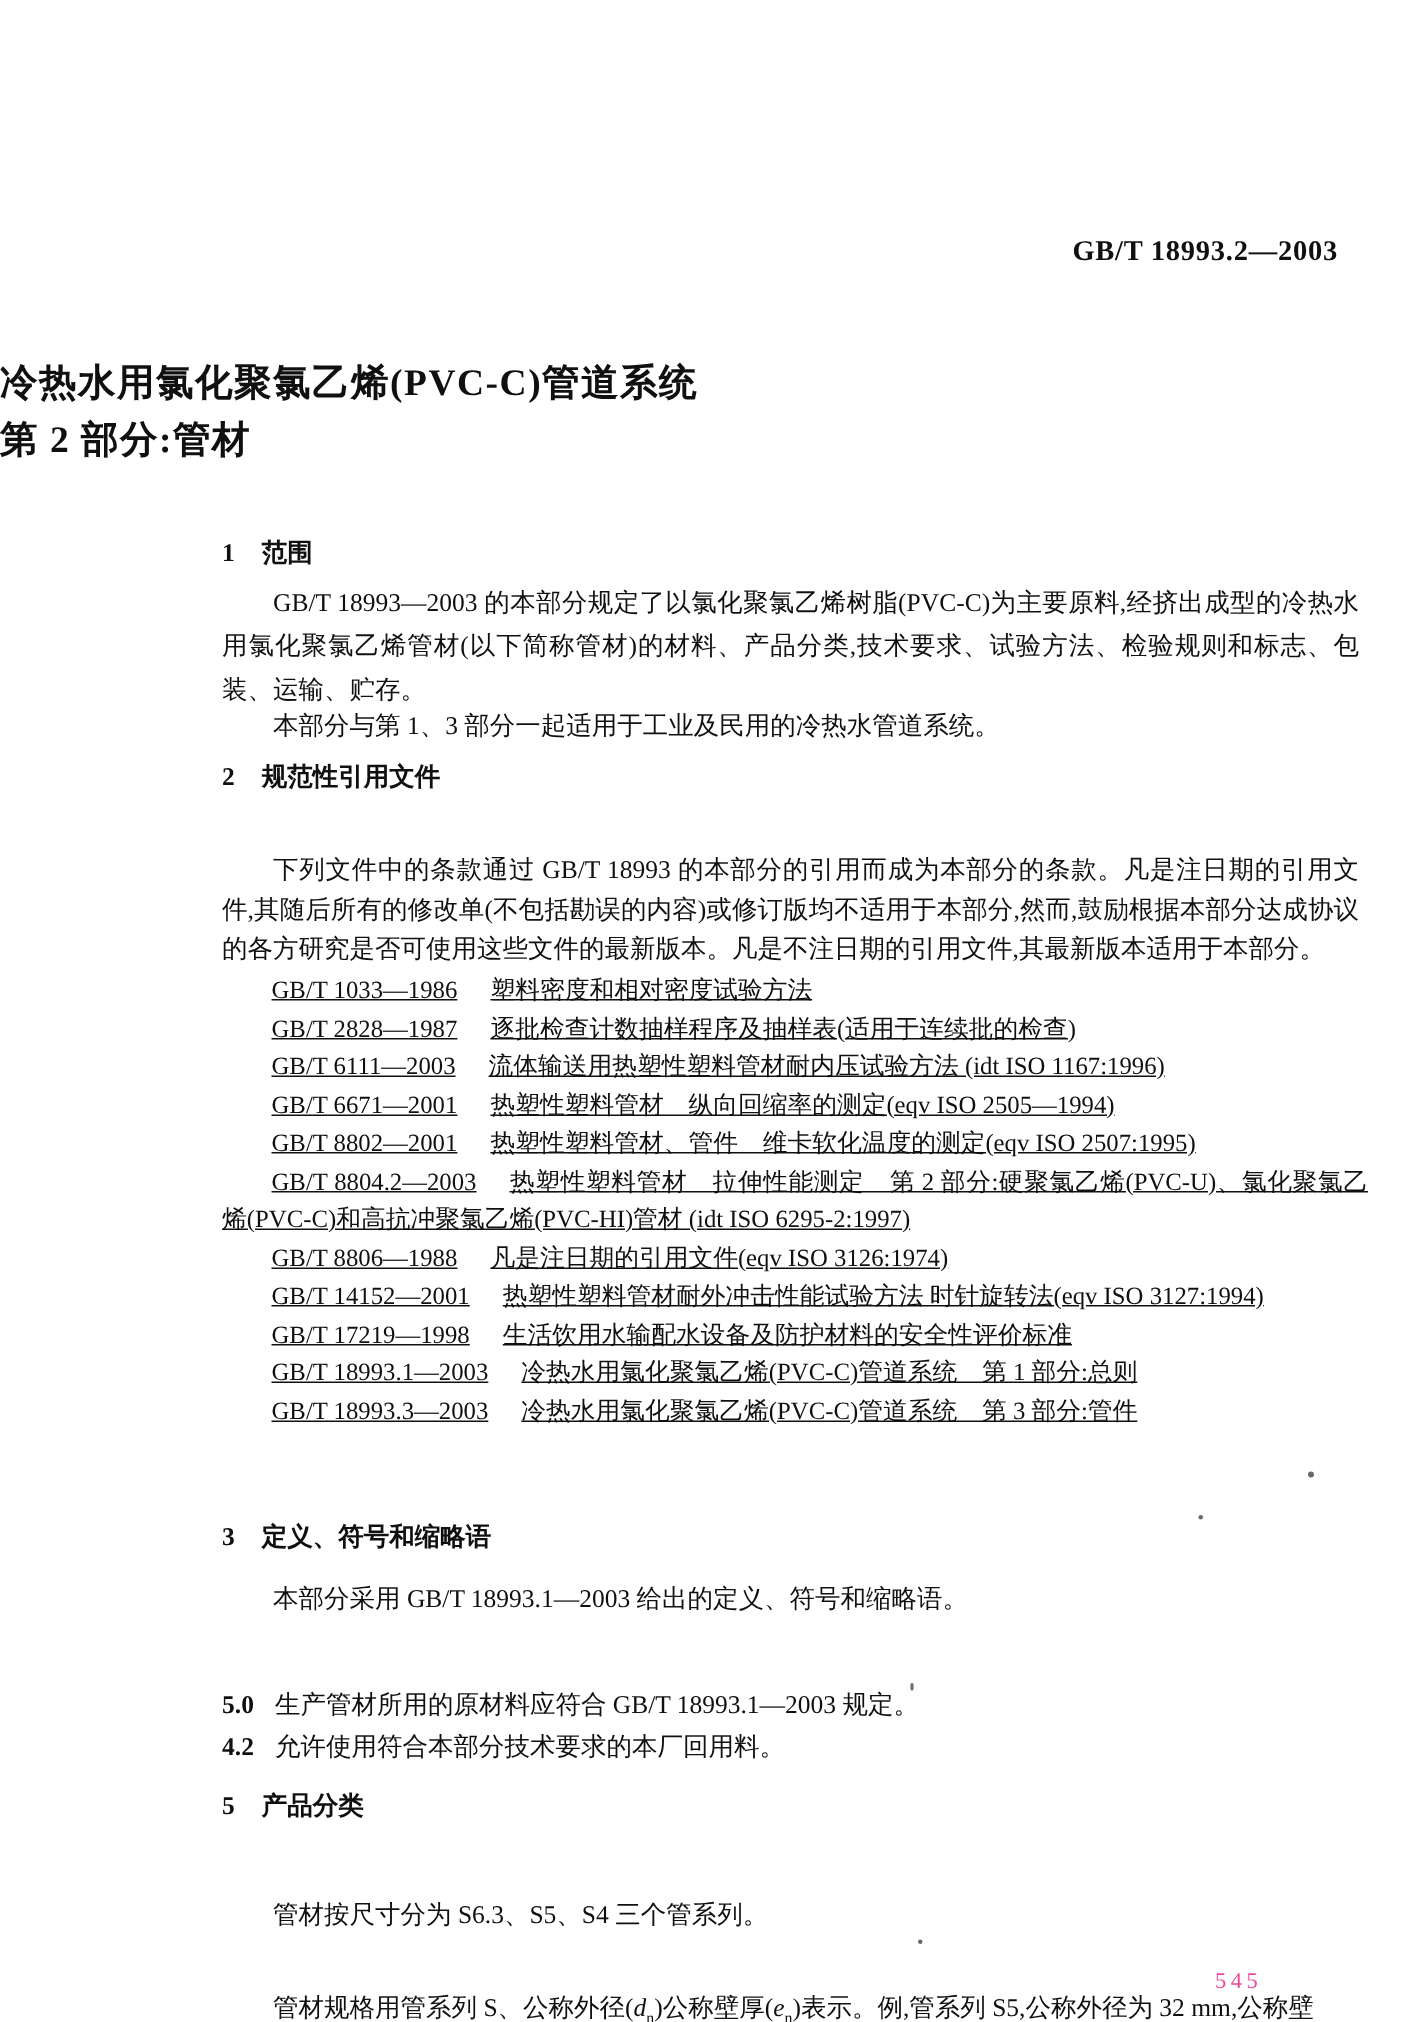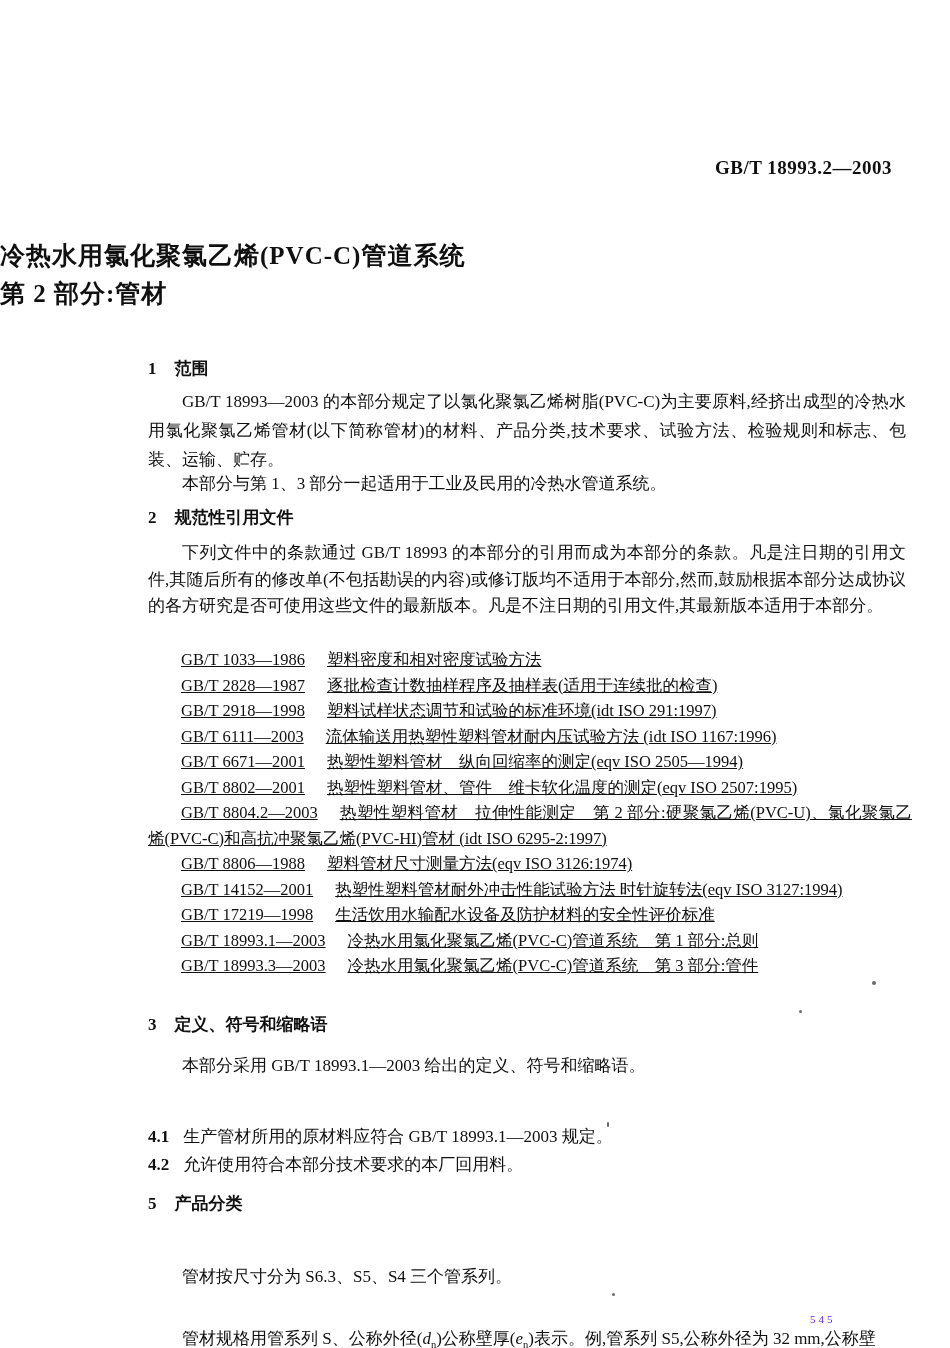--- a/index.html
+++ b/index.html
@@ -82,23 +82,23 @@
     margin: 0;
     font-size: 17px;
     line-height: 26px;
     white-space: nowrap;
   }
   .clause .c-num { font-weight: bold; margin-right: 14px; }
   .page-num {
     position: absolute;
     top: 1268px;
     left: 810px;
-    font-size: 11px;
+    font-size: 15px;
     letter-spacing: 3px;
-    color: #6d28d9;
+    color: #ec4899;
   }
   .speck {
     position: absolute;
     background: #6a6a6a;
     border-radius: 50%;
   }
   sub { font-size: 0.62em; }
   i { font-style: italic; }
 </style>
 </head>
@@ -115,44 +115,43 @@
 
   <div class="sec-h" style="top:312px">
     <span class="h-num">1</span><span>范围</span>
   </div>
   <p class="para" style="top:342px">GB/T 18993—2003 的本部分规定了以氯化聚氯乙烯树脂(PVC-C)为主要原料,经挤出成型的冷热水用氯化聚氯乙烯管材(以下简称管材)的材料、产品分类,技术要求、试验方法、检验规则和标志、包装、运输、贮存。</p>
   <p class="para" style="top:424px">本部分与第 1、3 部分一起适用于工业及民用的冷热水管道系统。</p>
 
   <div class="sec-h" style="top:461px">
     <span class="h-num">2</span><span>规范性引用文件</span>
   </div>
-  <p class="para intro" style="top:495px">下列文件中的条款通过 GB/T 18993 的本部分的引用而成为本部分的条款。凡是注日期的引用文件,其随后所有的修改单(不包括勘误的内容)或修订版均不适用于本部分,然而,鼓励根据本部分达成协议的各方研究是否可使用这些文件的最新版本。凡是不注日期的引用文件,其最新版本适用于本部分。</p>
+  <p class="para intro" style="top:522px">下列文件中的条款通过 GB/T 18993 的本部分的引用而成为本部分的条款。凡是注日期的引用文件,其随后所有的修改单(不包括勘误的内容)或修订版均不适用于本部分,然而,鼓励根据本部分达成协议的各方研究是否可使用这些文件的最新版本。凡是不注日期的引用文件,其最新版本适用于本部分。</p>
 
   <ol class="refs" style="top:602px">
     <li class="ref-item"><span class="ref-code">GB/T 1033—1986</span><span>塑料密度和相对密度试验方法</span></li>
     <li class="ref-item"><span class="ref-code">GB/T 2828—1987</span><span>逐批检查计数抽样程序及抽样表(适用于连续批的检查)</span></li>
-    <li class="ref-item"><span class="ref-code">GB/T 2918—1998</span><span>塑料试样状态调节和试验的标准环境(idt ISO 291:1997)</span></li>
     <li class="ref-item"><span class="ref-code">GB/T 6111—2003</span><span>流体输送用热塑性塑料管材耐内压试验方法 (idt ISO 1167:1996)</span></li>
     <li class="ref-item"><span class="ref-code">GB/T 6671—2001</span><span>热塑性塑料管材　纵向回缩率的测定(eqv ISO 2505—1994)</span></li>
     <li class="ref-item"><span class="ref-code">GB/T 8802—2001</span><span>热塑性塑料管材、管件　维卡软化温度的测定(eqv ISO 2507:1995)</span></li>
     <li class="ref-item"><span class="ref-code">GB/T 8804.2—2003</span><span>热塑性塑料管材　拉伸性能测定　第 2 部分:硬聚氯乙烯(PVC-U)、氯化聚氯乙烯(PVC-C)和高抗冲聚氯乙烯(PVC-HI)管材 (idt ISO 6295-2:1997)</span></li>
-    <li class="ref-item"><span class="ref-code">GB/T 8806—1988</span><span>塑料管材尺寸测量方法(eqv ISO 3126:1974)</span></li>
+    <li class="ref-item"><span class="ref-code">GB/T 8806—1988</span><span>凡是注日期的引用文件(eqv ISO 3126:1974)</span></li>
     <li class="ref-item"><span class="ref-code">GB/T 14152—2001</span><span>热塑性塑料管材耐外冲击性能试验方法 时针旋转法(eqv ISO 3127:1994)</span></li>
     <li class="ref-item"><span class="ref-code">GB/T 17219—1998</span><span>生活饮用水输配水设备及防护材料的安全性评价标准</span></li>
     <li class="ref-item"><span class="ref-code">GB/T 18993.1—2003</span><span>冷热水用氯化聚氯乙烯(PVC-C)管道系统　第 1 部分:总则</span></li>
     <li class="ref-item"><span class="ref-code">GB/T 18993.3—2003</span><span>冷热水用氯化聚氯乙烯(PVC-C)管道系统　第 3 部分:管件</span></li>
   </ol>
 
   <div class="sec-h" style="top:968px">
     <span class="h-num">3</span><span>定义、符号和缩略语</span>
   </div>
   <p class="para" style="top:1006px">本部分采用 GB/T 18993.1—2003 给出的定义、符号和缩略语。</p>
 
   <p class="clause" style="top:1079px">
-    <span class="c-num">4.1</span><span>生产管材所用的原材料应符合 GB/T 18993.1—2003 规定。</span>
+    <span class="c-num">5.0</span><span>生产管材所用的原材料应符合 GB/T 18993.1—2003 规定。</span>
   </p>
   <p class="clause" style="top:1107px">
     <span class="c-num">4.2</span><span>允许使用符合本部分技术要求的本厂回用料。</span>
   </p>
 
   <div class="sec-h" style="top:1147px">
     <span class="h-num">5</span><span>产品分类</span>
   </div>
   <p class="para" style="top:1217px">管材按尺寸分为 S6.3、S5、S4 三个管系列。</p>
   <p class="para" style="top:1279px"><span>管材规格用管系列 S、公称外径(</span><i>d</i><sub>n</sub><span>)公称壁厚(</span><i>e</i><sub>n</sub><span>)表示。例,管系列 S5,公称外径为 32 mm,公称壁</span></p>

